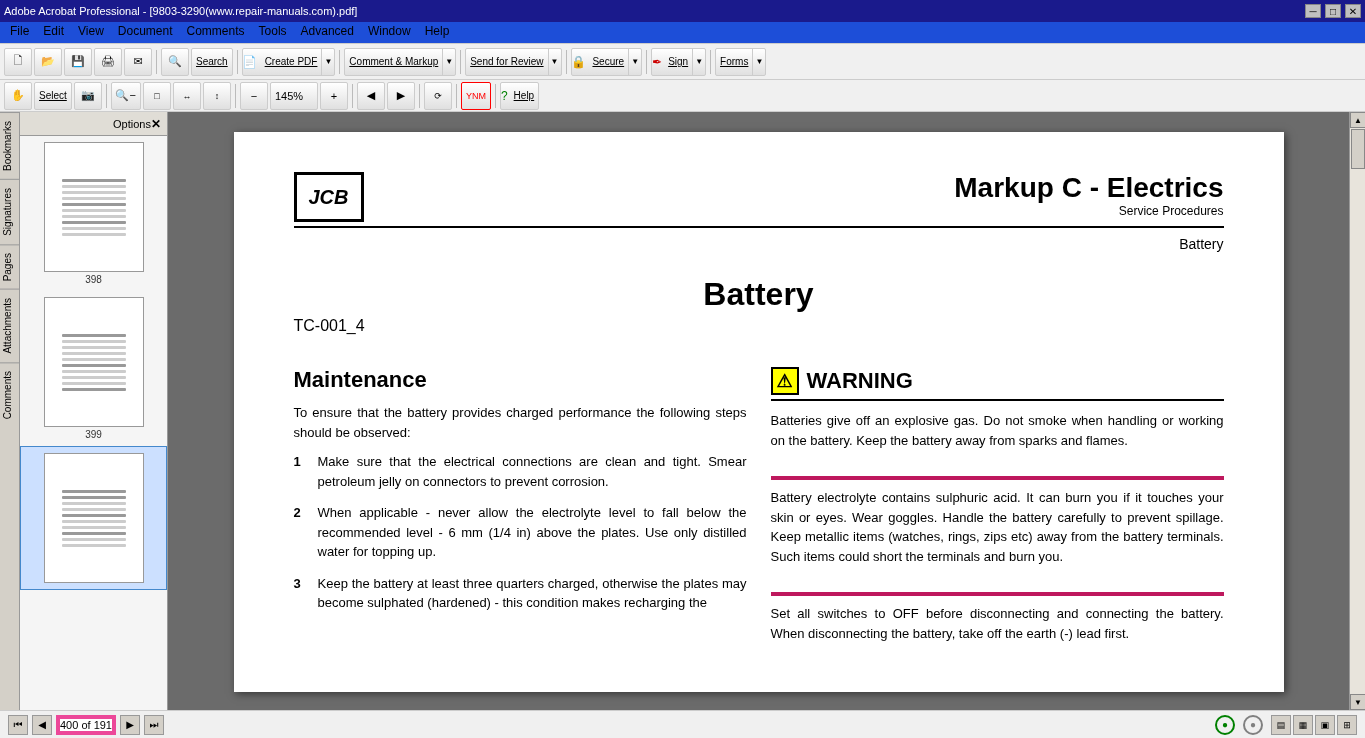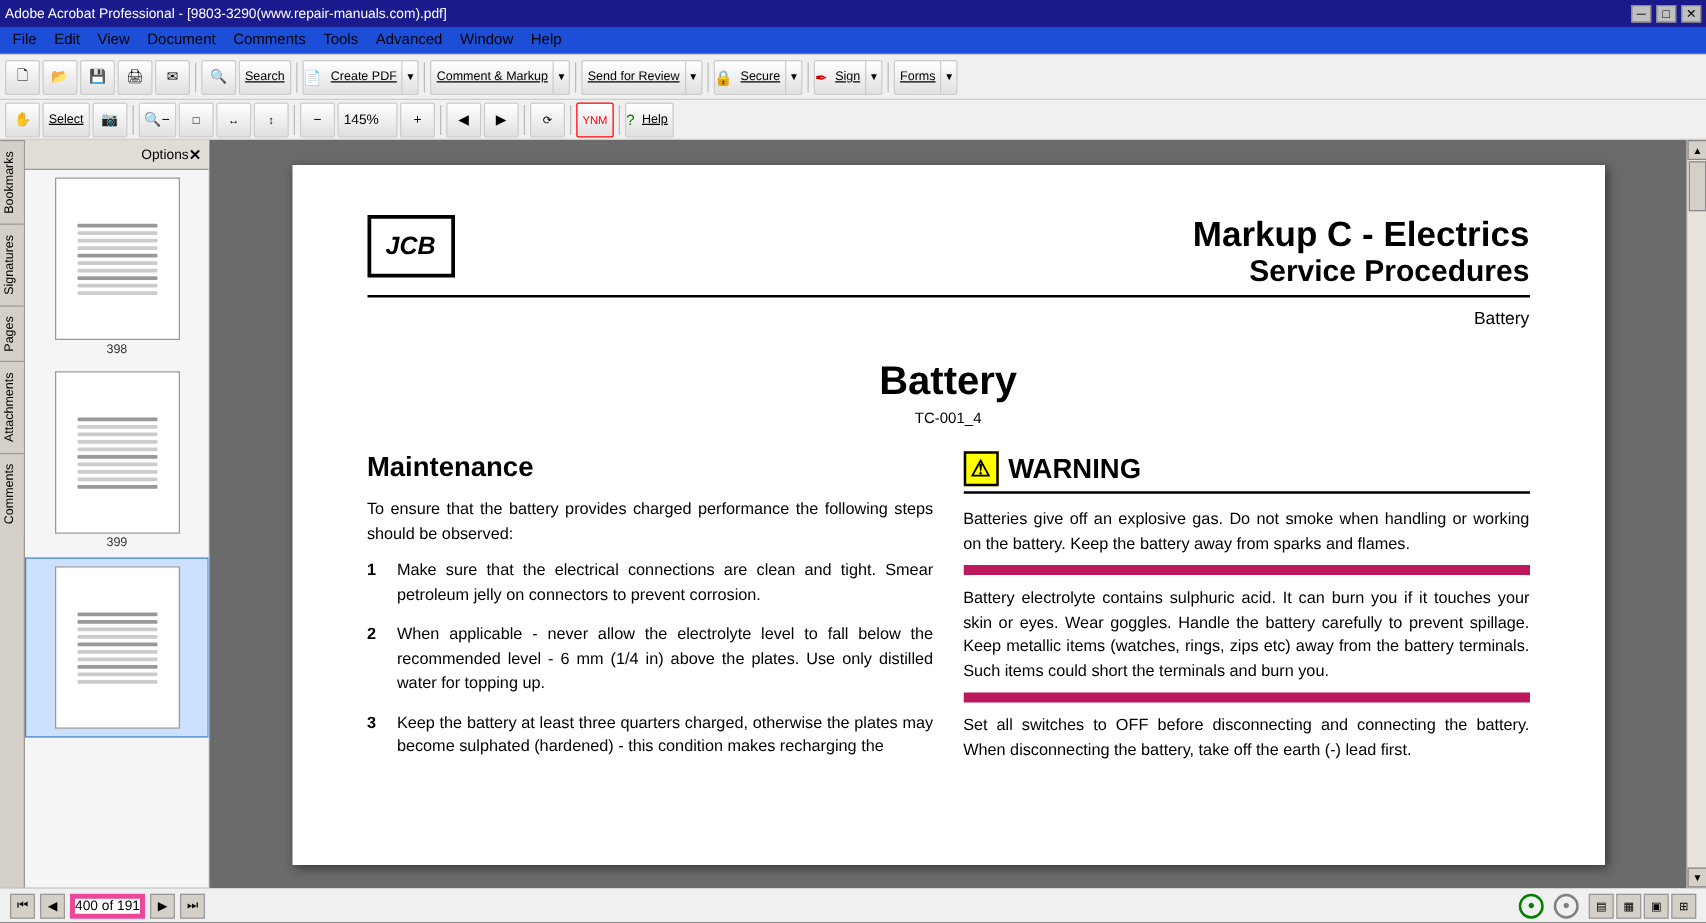--- a/index.html
+++ b/index.html
@@ -228,33 +228,33 @@
       align-items: center;
       justify-content: center;
       font-size: 20px;
       font-weight: bold;
       font-style: italic;
       color: #000;
       background: white;
     }
     .pdf-title-block { text-align: right; }
     .pdf-title-block h1 { font-size: 28px; font-weight: bold; }
-    .pdf-title-block h2 { font-size: 24px; font-weight: bold; }
+    .pdf-title-block h2 { font-size: 12px; font-weight: normal; }
     .pdf-subtitle { text-align: right; font-size: 14px; margin-top: 4px; }
 
     .pdf-main-title {
       text-align: center;
       font-size: 32px;
       font-weight: bold;
       margin: 24px 0 4px 0;
     }
     .pdf-code {
-      text-align: center;
-      font-size: 12px;
-      margin-bottom: 20px;
+      text-align: left;
+      font-size: 16px;
+      margin-bottom: 32px;
     }
 
     .pdf-two-col {
       display: flex;
       gap: 24px;
     }
     .pdf-left { flex: 1; }
     .pdf-right { flex: 1; }
 
     .pdf-section-title {
@@ -299,21 +299,21 @@
       align-items: center;
       justify-content: center;
       font-size: 18px;
     }
     .warning-text {
       font-size: 13px;
       line-height: 1.5;
       text-align: justify;
       margin-bottom: 10px;
     }
-    .warning-border-bottom { border-bottom: 8px solid #be185d; padding-bottom: 8px; margin-bottom: 8px; }
+    .warning-border-bottom { border-bottom: 4px solid #be185d; padding-bottom: 26px; margin-bottom: 8px; }
 
     
     #right-scroll {
       width: 16px;
       background: #d4d0c8;
       border-left: 1px solid #999;
       display: flex;
       flex-direction: column;
     }
     .scroll-arrow {

